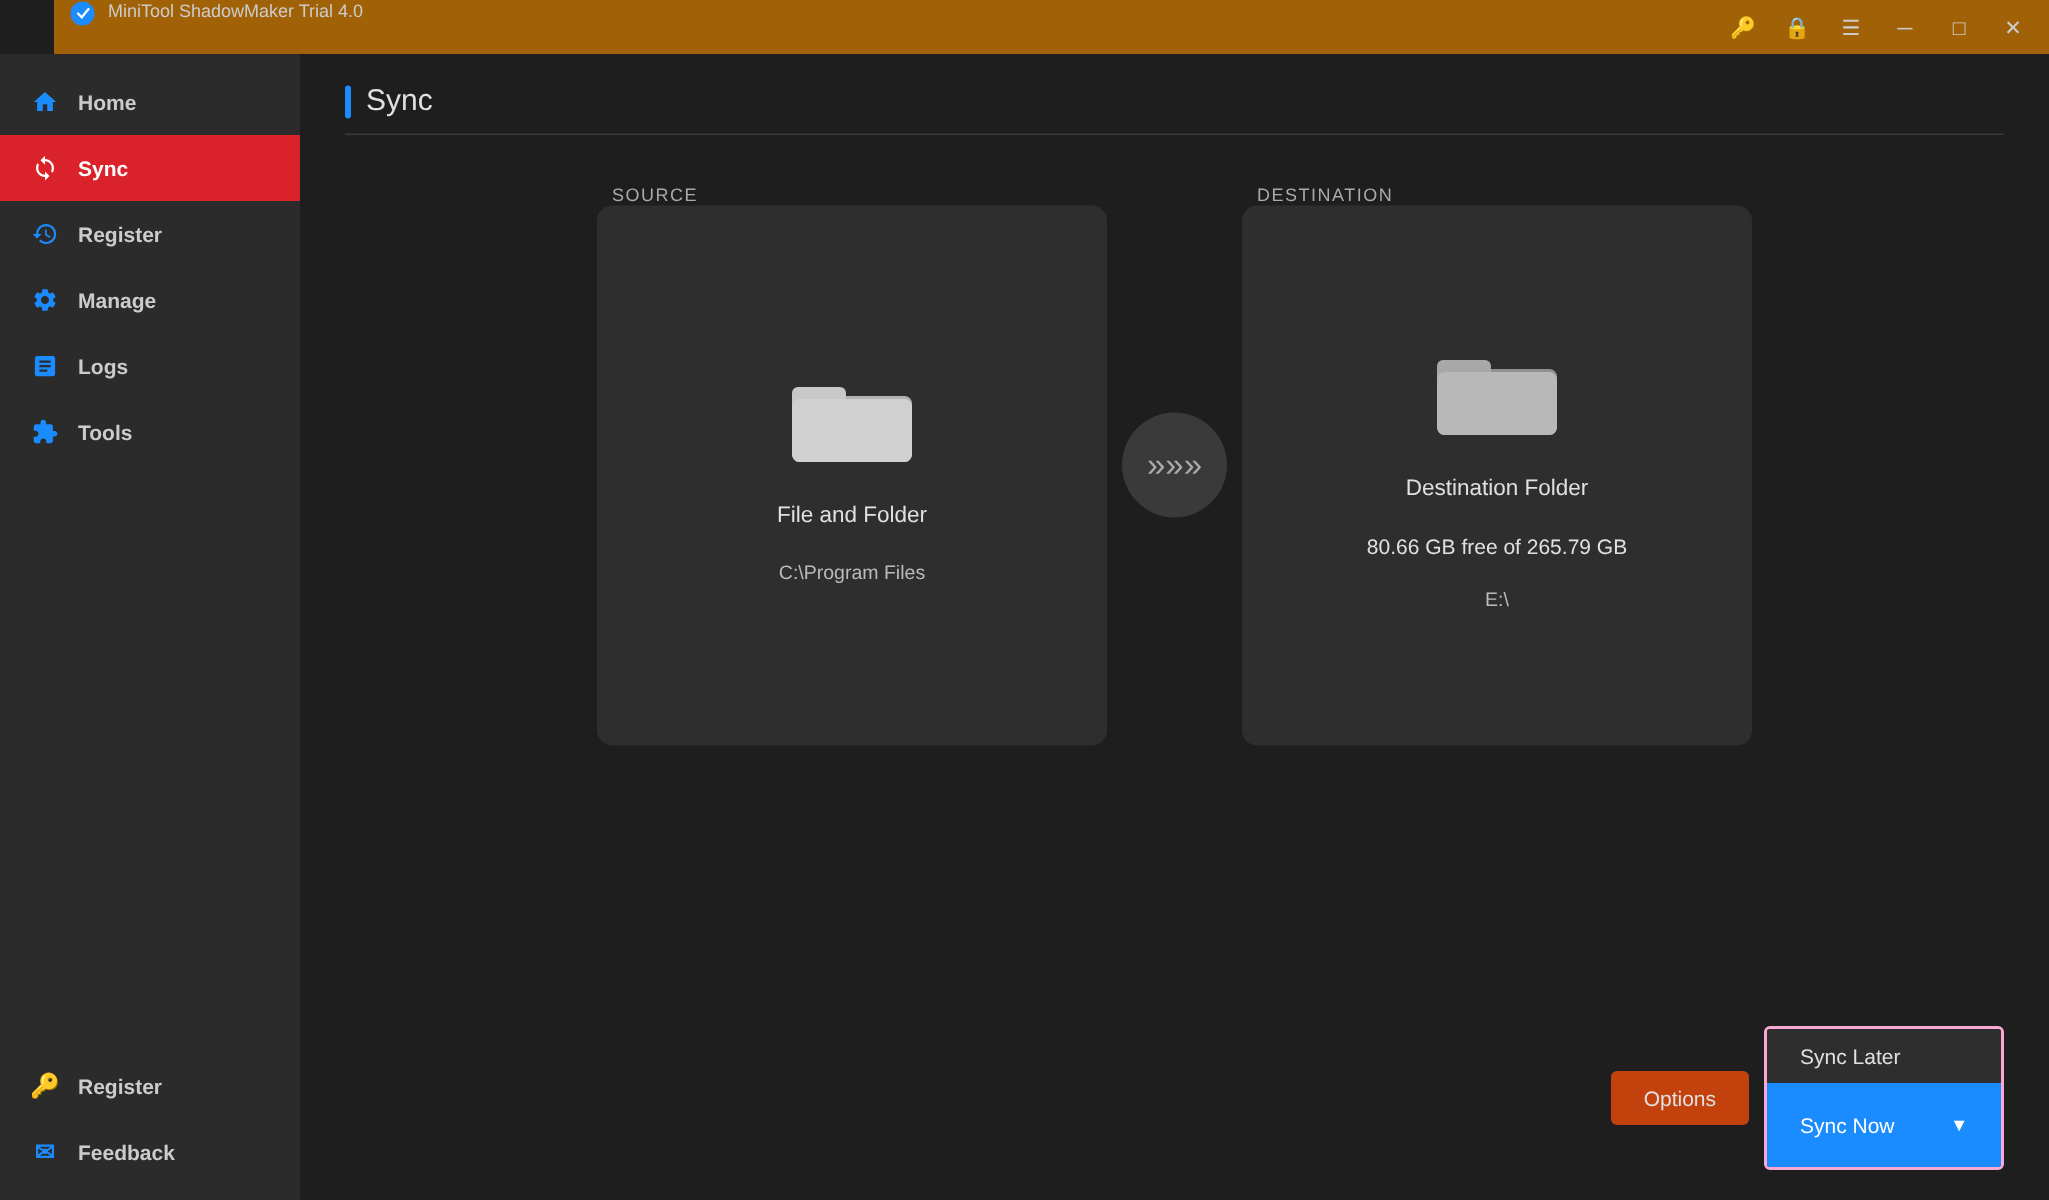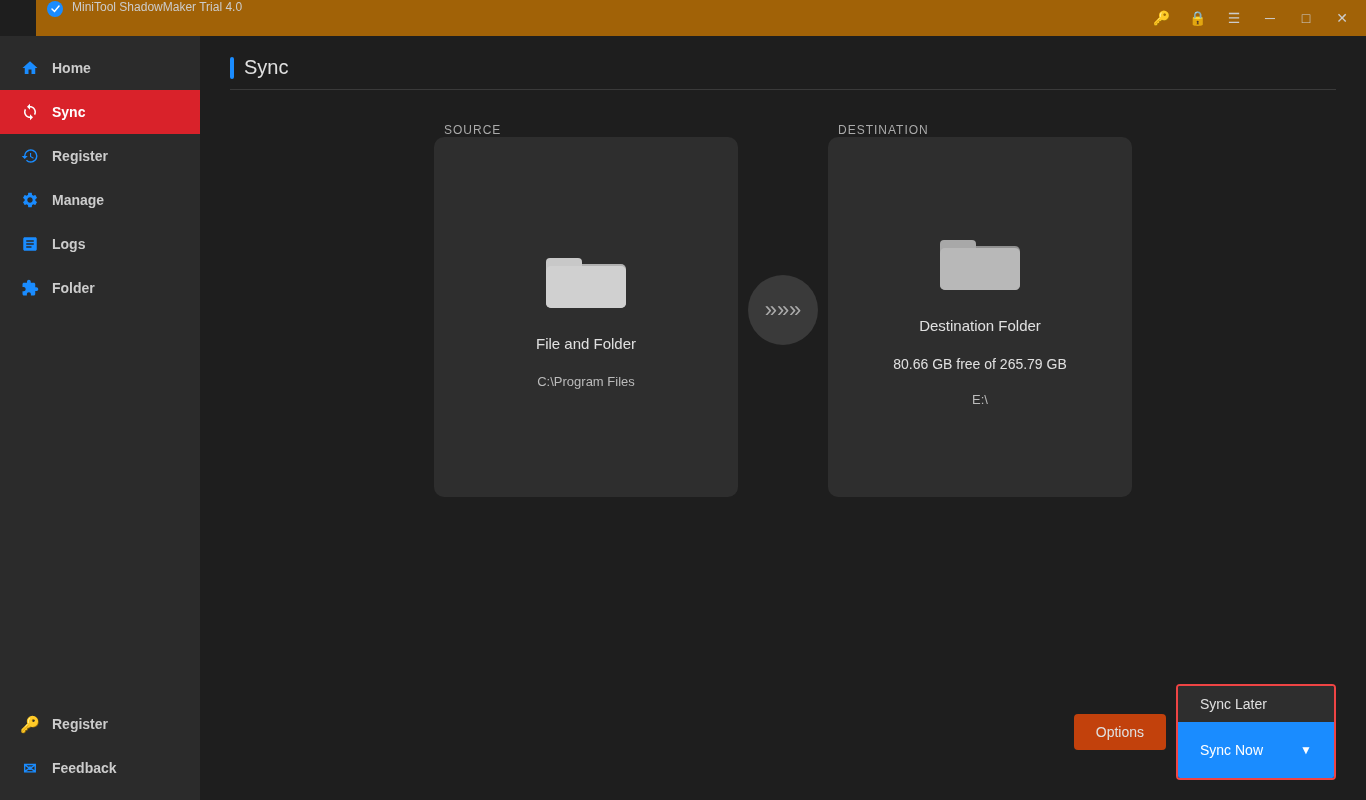--- a/index.html
+++ b/index.html
@@ -136,21 +136,21 @@
       align-items: center;
       justify-content: center;
       gap: 0;
       flex: 1;
       max-height: 380px;
     }
 
     .panel-card {
       background: #2e2e2e;
       border-radius: 10px;
-      width: 304px;
+      width: 340px;
       height: 360px;
       display: flex;
       flex-direction: column;
       align-items: center;
       justify-content: center;
       cursor: pointer;
       padding: 30px 20px;
       gap: 16px;
     }
 
@@ -230,21 +230,21 @@
       background: #c2410c;
       color: #e0e0e0;
       border: none;
       padding: 10px 22px;
       border-radius: 4px;
       font-size: 14px;
       cursor: pointer;
     }
 
     .sync-dropdown {
-      border: 2px solid #ef4444;
+      border: 2px solid #f9a8d4;
       border-radius: 4px;
       overflow: hidden;
       display: flex;
       flex-direction: column;
       min-width: 160px;
     }
 
     .sync-later-btn {
       background: #2e2e2e;
       color: #e0e0e0;
@@ -346,21 +346,21 @@
       </span>
       <span>Logs</span>
     </div>
 
     <div class="nav-item">
       <span class="nav-icon">
         <svg viewBox="0 0 24 24">
             <path d="M20.5 11H19V7c0-1.1-.9-2-2-2h-4V3.5C13 2.12 11.88 1 10.5 1S8 2.12 8 3.5V5H4c-1.1 0-1.99.9-1.99 2v3.8H3.5c1.49 0 2.7 1.21 2.7 2.7s-1.21 2.7-2.7 2.7H2V20c0 1.1.9 2 2 2h3.8v-1.5c0-1.49 1.21-2.7 2.7-2.7 1.49 0 2.7 1.21 2.7 2.7V22H17c1.1 0 2-.9 2-2v-4h1.5c1.38 0 2.5-1.12 2.5-2.5S21.88 11 20.5 11z"></path>
           </svg>
       </span>
-      <span>Folder</span>
+      <span>Tools</span>
     </div>
 
     <div class="sidebar-bottom">
       <div class="nav-item">
         <span class="nav-icon">🔑</span>
         <span>Register</span>
       </div>
       <div class="nav-item">
         <span class="nav-icon">✉</span>
         <span>Feedback</span>

